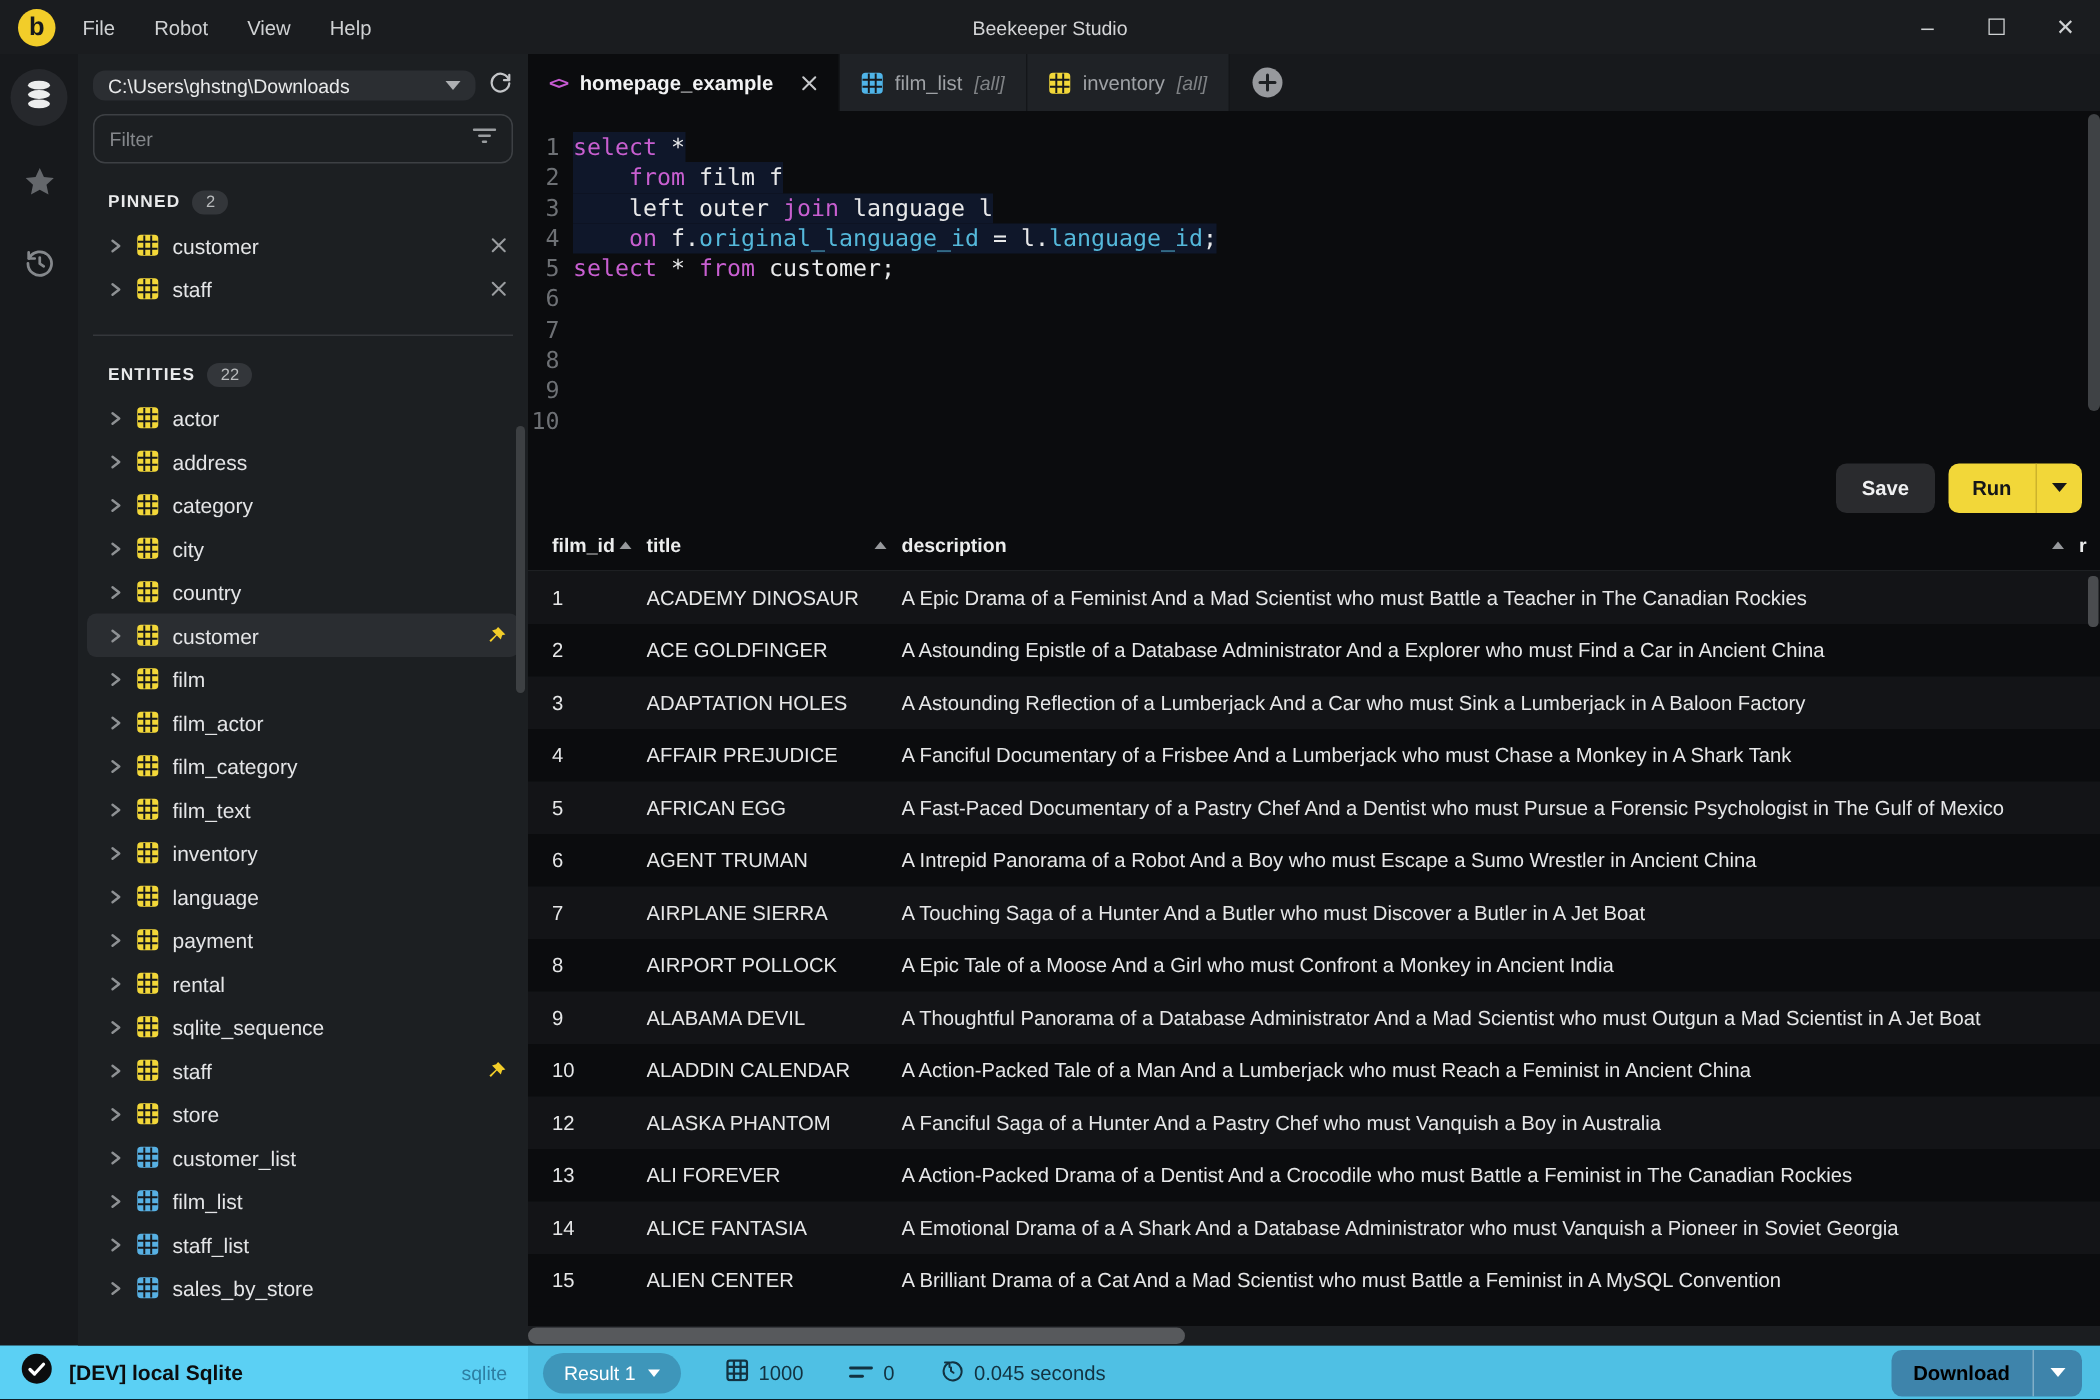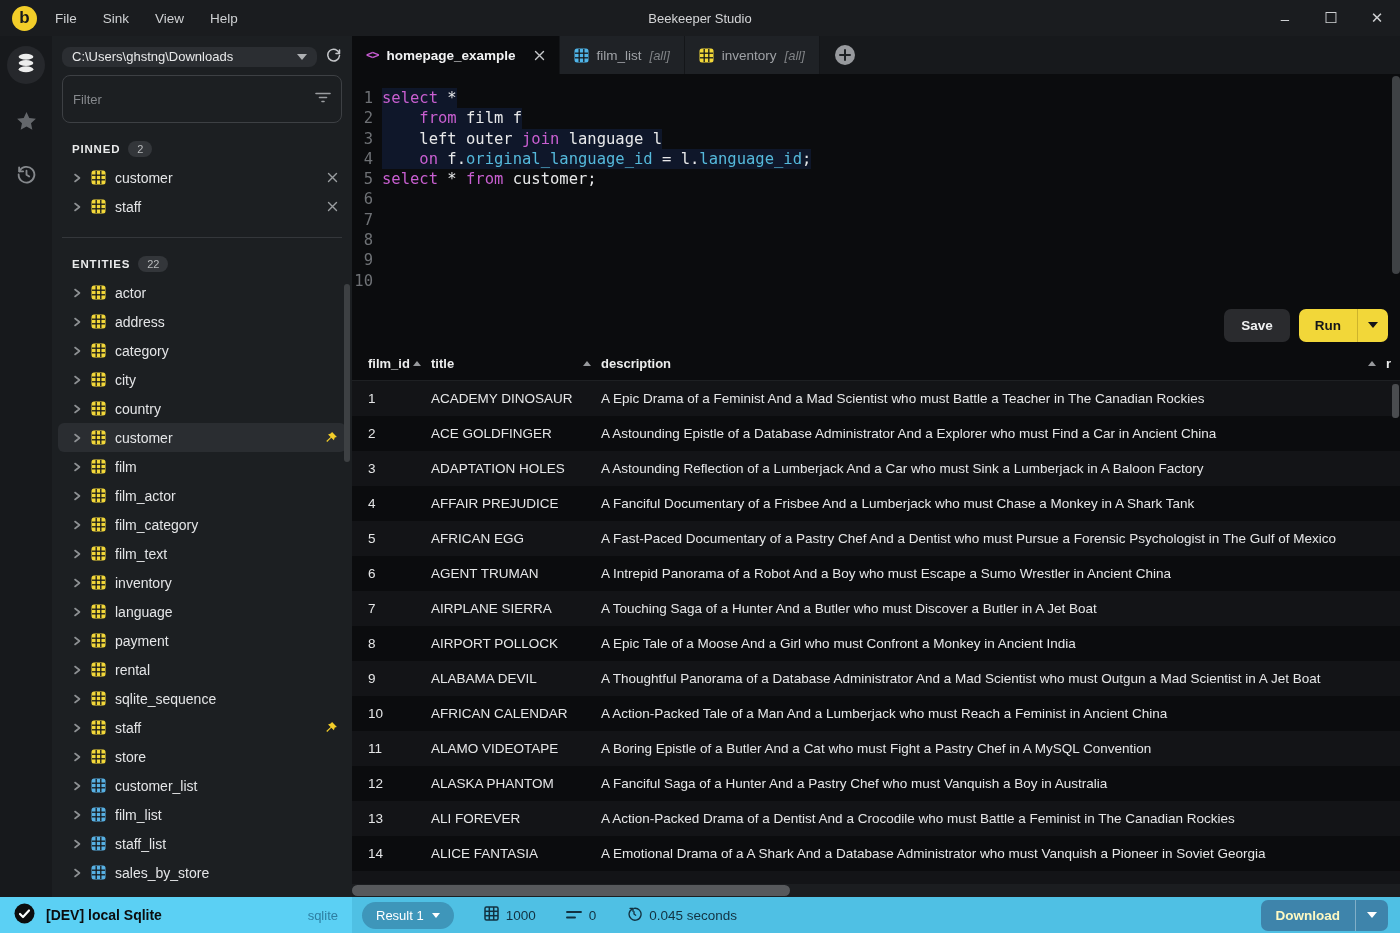--- a/index.html
+++ b/index.html
@@ -24,21 +24,21 @@
   
   .rail { width:52px; flex:0 0 52px; background:#17191c; display:flex; flex-direction:column; align-items:center; padding-top:10px; gap:26px; }
   .rail .db-circle { width:38px; height:38px; border-radius:50%; background:#26282c; display:flex; align-items:center; justify-content:center; }
 
   
   .sidebar { width:300px; flex:0 0 300px; background:#1c1f22; position:relative; overflow:hidden; padding-top:10px; }
   .conn-row { display:flex; align-items:center; margin:0 10px 8px 10px; gap:8px; }
   .conn-select { flex:1; height:20px; background:#2b2e32; border-radius:8px; display:flex; align-items:center; padding:0 10px; overflow:hidden; }
   .conn-select .path { flex:1; font-size:13px; color:#e8e9ea; white-space:nowrap; overflow:hidden; }
   .caret-down { width:0; height:0; border-left:5px solid transparent; border-right:5px solid transparent; border-top:6px solid #aeb0b3; flex:0 0 auto; }
-  .filter-row { margin:0 10px; height:48px; border:1px solid #3d4044; border-radius:8px; display:flex; align-items:center; padding:0 10px; }
+  .filter-row { margin:0 10px; height:33px; border:1px solid #3d4044; border-radius:8px; display:flex; align-items:center; padding:0 10px; }
   .filter-row input { flex:1; background:transparent; border:none; outline:none; color:#c9cbcd; font-size:13px; font-family:"Liberation Sans",sans-serif; }
   .filter-row input::placeholder { color:#85888c; }
 
   .sect-head { display:flex; align-items:center; gap:8px; margin:18px 0 6px 20px; }
   .sect-head .t { font-size:11.5px; font-weight:bold; letter-spacing:0.8px; color:#e9eaeb; }
   .badge { background:#33363a; color:#b9bbbd; font-size:11px; padding:2px 9px; border-radius:9px; }
   .divider { height:1px; background:#34373b; margin:16px 10px 4px 10px; }
 
   .tree-item { height:29px; display:flex; align-items:center; gap:9px; padding:0 14px 0 20px; cursor:default; }
   .tree-item .chev { color:#8e9194; display:flex; flex:0 0 auto; }
@@ -102,34 +102,34 @@
   .statusbar { height:36px; flex:0 0 36px; display:flex; }
   .status-left { width:352px; flex:0 0 352px; background:#5bd0f4; display:flex; align-items:center; padding:0 14px; gap:11px; }
   .status-left .conn-name { font-size:14px; font-weight:bold; color:#0c0d0e; flex:1; white-space:nowrap; overflow:hidden; }
   .status-left .dialect { font-size:13px; color:#2d7ea2; }
   .status-right { flex:1; background:#4fc0e4; display:flex; align-items:center; gap:30px; padding:0 12px 0 10px; color:#123241; }
   .result-pill { display:flex; align-items:center; gap:8px; background:#3e96ba; border:none; color:#fff; font-size:13px;
                  border-radius:14px; padding:6px 14px; font-family:"Liberation Sans",sans-serif; }
   .result-pill i { width:0;height:0;border-left:4.5px solid transparent;border-right:4.5px solid transparent;border-top:5.5px solid #fff; }
   .stat-item { display:flex; align-items:center; gap:7px; font-size:13.5px; color:#123241; }
   .btn-download { display:flex; align-items:stretch; margin-left:auto; border-radius:7px; overflow:hidden; background:#3e84ab; }
-  .btn-download .dl-main { border:none; background:transparent; color:#fef9c3; font-weight:bold; font-size:13.5px; padding:8px 15px; font-family:"Liberation Sans",sans-serif;text-align:center; }
+  .btn-download .dl-main { border:none; background:transparent; color:#000000; font-weight:bold; font-size:13.5px; padding:8px 15px; font-family:"Liberation Sans",sans-serif;text-align:center; }
   .btn-download .dl-caret { display:flex; align-items:center; padding:0 11px; border-left:1px solid rgba(255,255,255,0.35); }
   .btn-download .dl-caret i { width:0;height:0;border-left:5px solid transparent;border-right:5px solid transparent;border-top:6px solid #fff; }
 </style>
 </head>
 <body>
 
 <div class="app">
 
   <div class="topbar">
     <div class="logo">b</div>
     <div class="menus" id="menus">
         <span>File</span>
-        <span>Sink</span>
+        <span>Robot</span>
         <span>View</span>
         <span>Help</span>
       </div>
     <div class="win-title">Beekeeper Studio</div>
     <div class="win-controls">
       <span>–</span>
       <span>☐</span>
       <span>✕</span>
     </div>
   </div>
@@ -782,27 +782,22 @@
               <div class="td-title">AIRPORT POLLOCK</div>
               <div class="td-desc">A Epic Tale of a Moose And a Girl who must Confront a Monkey in Ancient India</div>
             </div>
             <div class="trow">
               <div class="td-id">9</div>
               <div class="td-title">ALABAMA DEVIL</div>
               <div class="td-desc">A Thoughtful Panorama of a Database Administrator And a Mad Scientist who must Outgun a Mad Scientist in A Jet Boat</div>
             </div>
             <div class="trow">
               <div class="td-id">10</div>
-              <div class="td-title">AFRICAN CALENDAR</div>
+              <div class="td-title">ALADDIN CALENDAR</div>
               <div class="td-desc">A Action-Packed Tale of a Man And a Lumberjack who must Reach a Feminist in Ancient China</div>
-            </div>
-            <div class="trow">
-              <div class="td-id">11</div>
-              <div class="td-title">ALAMO VIDEOTAPE</div>
-              <div class="td-desc">A Boring Epistle of a Butler And a Cat who must Fight a Pastry Chef in A MySQL Convention</div>
             </div>
             <div class="trow">
               <div class="td-id">12</div>
               <div class="td-title">ALASKA PHANTOM</div>
               <div class="td-desc">A Fanciful Saga of a Hunter And a Pastry Chef who must Vanquish a Boy in Australia</div>
             </div>
             <div class="trow">
               <div class="td-id">13</div>
               <div class="td-title">ALI FOREVER</div>
               <div class="td-desc">A Action-Packed Drama of a Dentist And a Crocodile who must Battle a Feminist in The Canadian Rockies</div>

